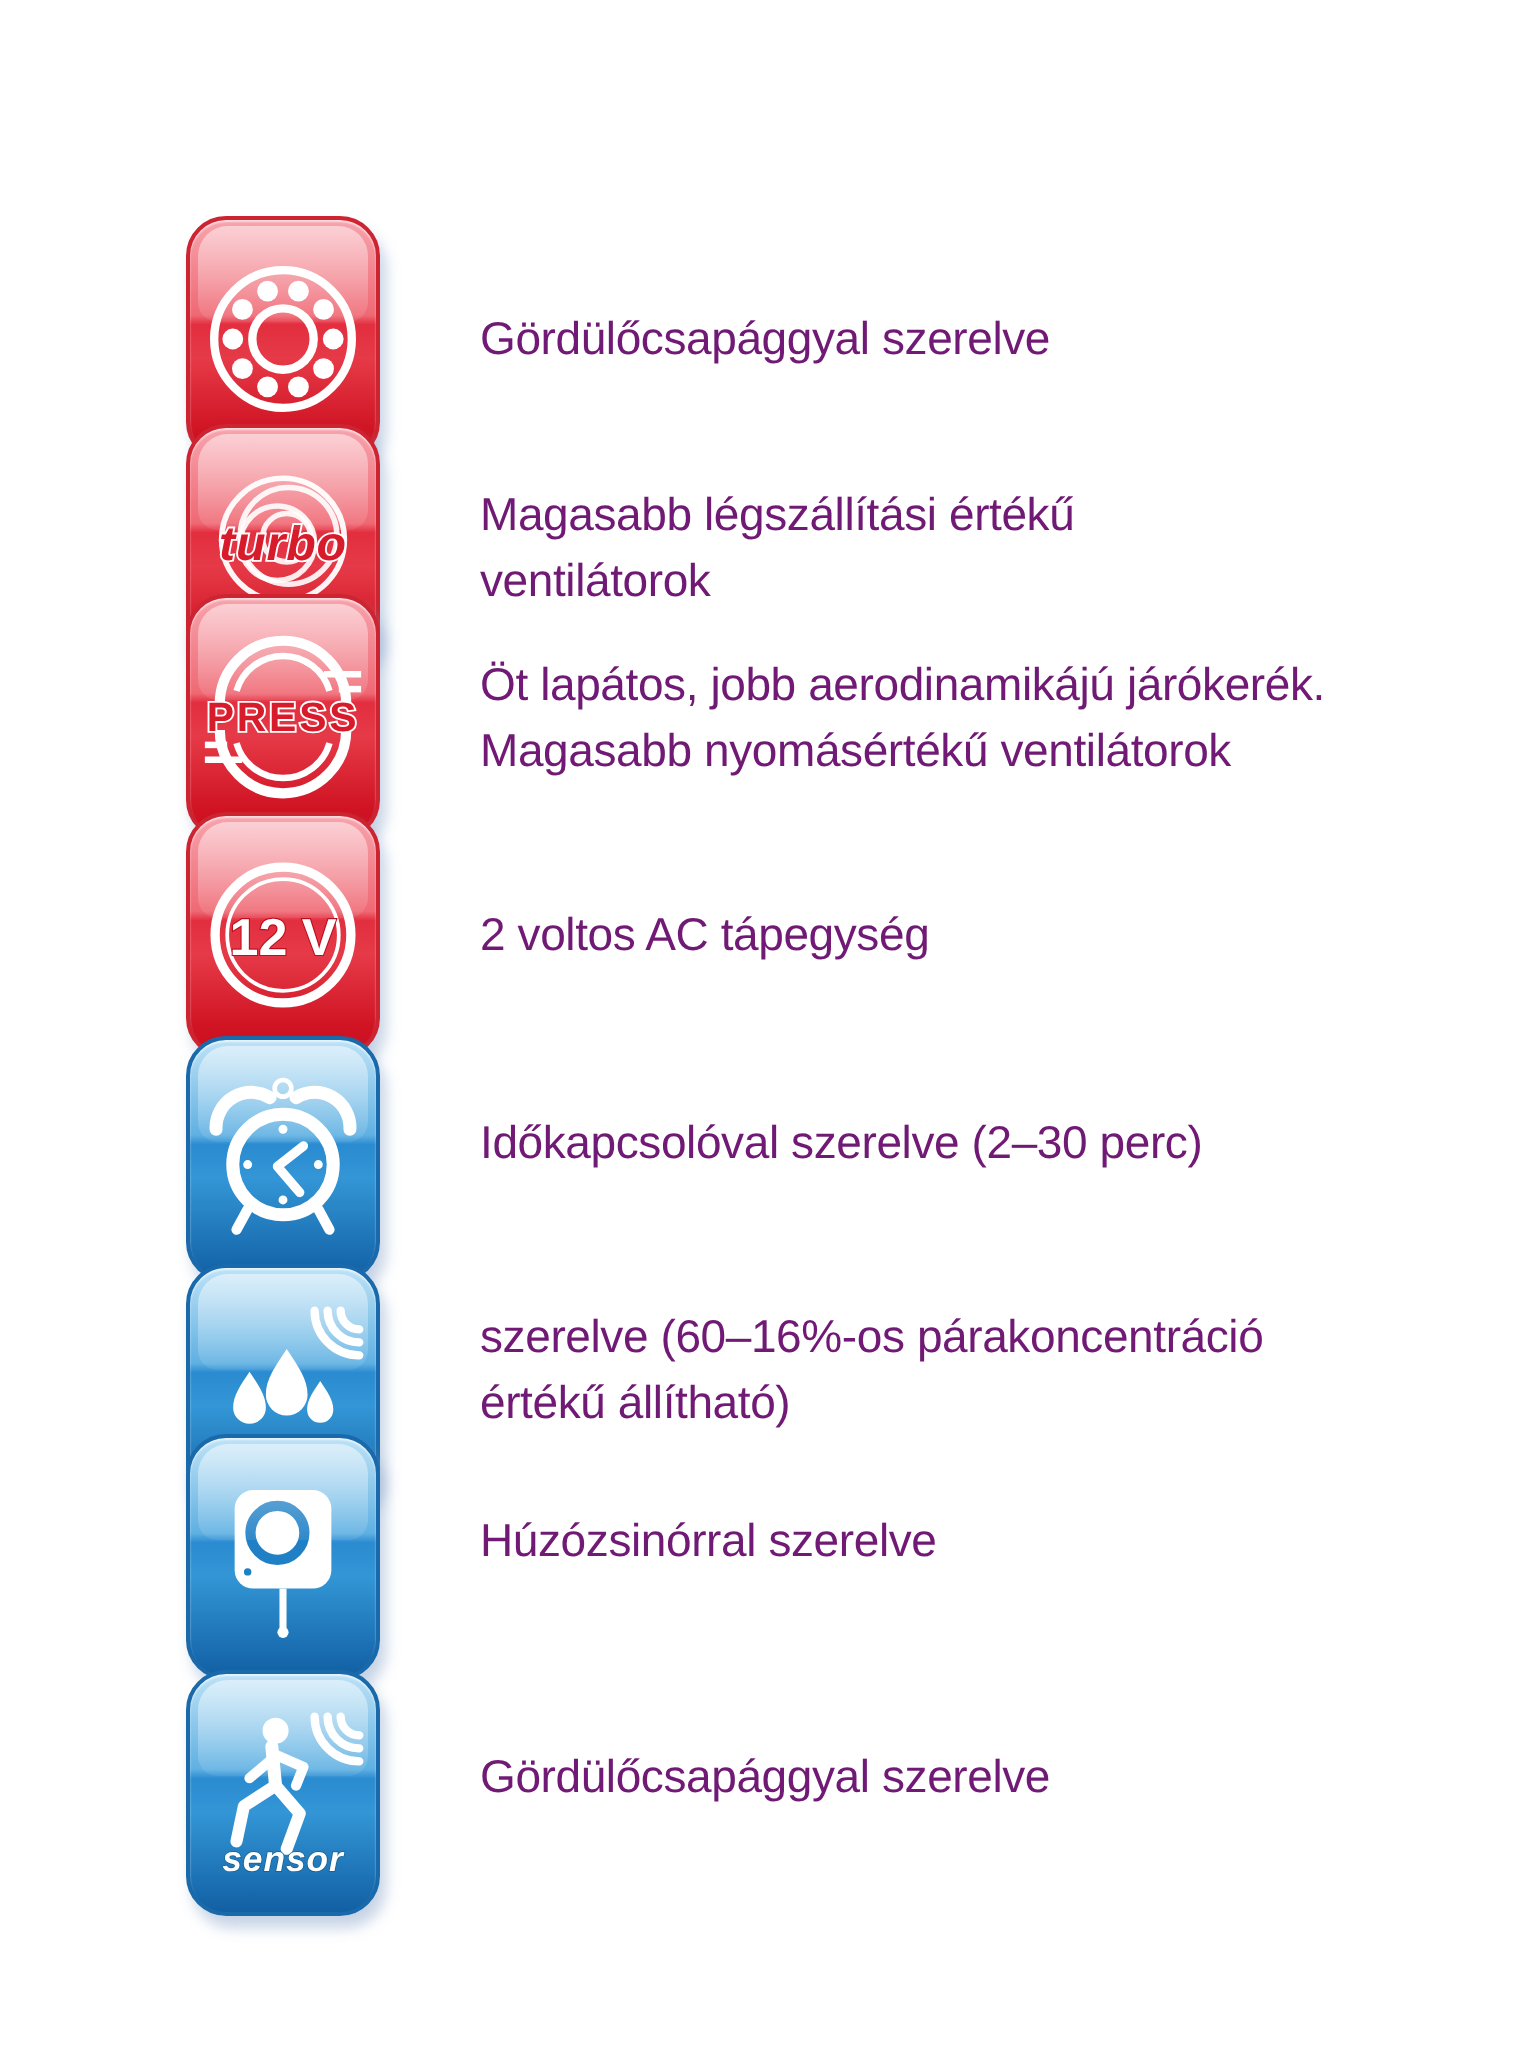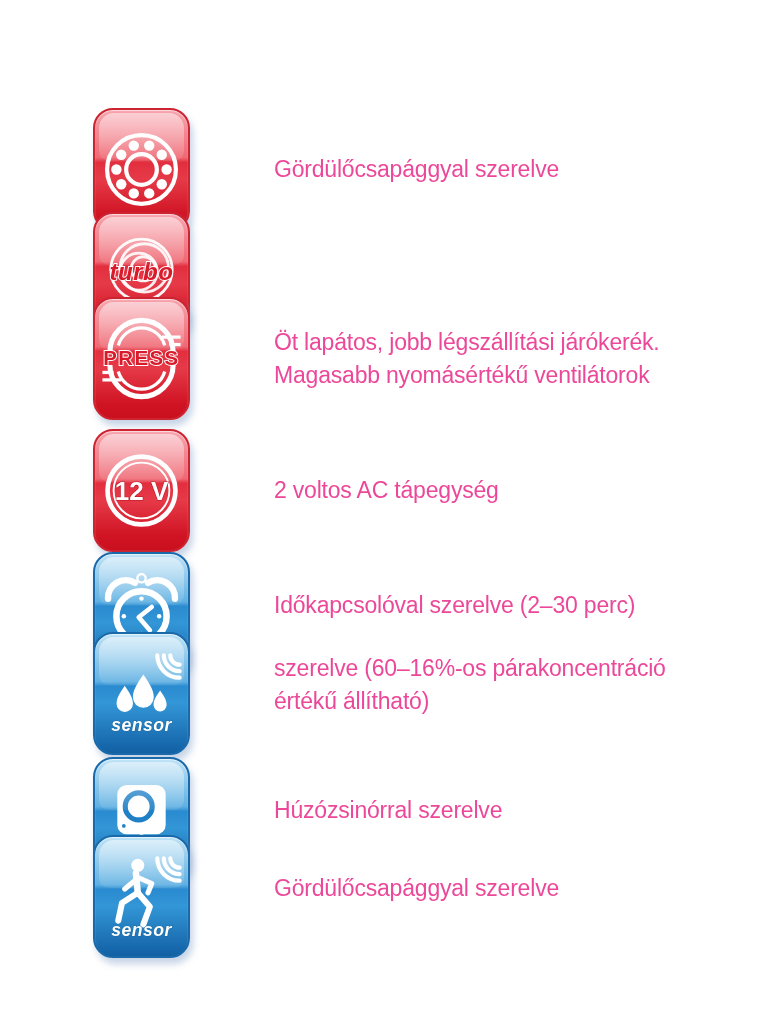--- a/index.html
+++ b/index.html
@@ -1,22 +1,22 @@
 <!DOCTYPE html>
 <html><head>
 <meta charset="utf-8">
 <style>
   html,body{margin:0;padding:0;background:#ffffff;}
   .page{
     position:relative;width:768px;height:1024px;background:#ffffff;
     overflow:hidden;font-family:"Liberation Sans",sans-serif;
   }
   .row{position:absolute;left:93px;display:flex;align-items:center;}
-  .r1{top:108px}.r2{top:212px}.r3{top:297px}.r4{top:429px}
-  .r5{top:535px}.r6{top:615px}.r7{top:740px}.r8{top:818px}
+  .r1{top:108px}.r2{top:212px}.r3{top:297px}.r4{top:406px}
+  .r5{top:501px}.r6{top:615px}.r7{top:700px}.r8{top:818px}
   .icon{
     position:relative;width:97px;height:123px;box-sizing:border-box;
     border-radius:20px;flex:0 0 auto;
   }
   .icon.red{
     background:linear-gradient(180deg,#f7a3ac 0%,#ef6974 40%,#e22e3e 44%,#e63a48 58%,#d01424 88%,#ca0f1f 100%);
     border:2px solid #cc2431;
     box-shadow:3px 6px 7px rgba(130,160,200,.45), inset 0 1px 1px rgba(255,255,255,.65);
   }
   .icon.blue{
@@ -26,21 +26,21 @@
     margin-top:17px;
   }
   .gloss{
     position:absolute;left:4px;right:4px;top:3px;height:40%;
     border-radius:15px 15px 10px 10px;
     background:linear-gradient(180deg,rgba(255,255,255,.50),rgba(255,255,255,.07));
     pointer-events:none;
   }
   .art{position:absolute;left:0;top:0;width:100%;height:100%;}
   .text{
-    margin-left:84px;color:#ec4899;
+    margin-left:50px;color:#701a75;
     font-size:23px;line-height:33px;letter-spacing:-0.2px;white-space:nowrap;
   }
   .badge-font{font-family:"Liberation Sans",sans-serif;}
 </style>
 </head>
 <body>
 
 <div class="page">
 
   <div class="row r1">
@@ -70,39 +70,43 @@
     <div class="icon red">
       <svg class="art" viewBox="0 0 100 100">
         <circle cx="50" cy="46" r="33" fill="none" stroke="#fff" stroke-width="3" opacity=".95"></circle>
         <circle cx="53" cy="44" r="26" fill="none" stroke="#fff" stroke-width="3" opacity=".9"></circle>
         <circle cx="47" cy="48" r="20" fill="none" stroke="#fff" stroke-width="3" opacity=".9"></circle>
         <circle cx="52" cy="45" r="13" fill="none" stroke="#fff" stroke-width="3" opacity=".9"></circle>
         <text class="badge-font" x="50" y="57" text-anchor="middle" font-size="26" font-style="italic" font-weight="bold" letter-spacing="0.5" fill="#d81b2b" stroke="#fff" stroke-width="2" paint-order="stroke">turbo</text>
       </svg>
       <div class="gloss"></div>
     </div>
+    <div class="text">
+      <div>Magasabb légszállítási értékű</div>
+      <div>ventilátorok</div>
+    </div>
   </div>
 
   <div class="row r3">
     <div class="icon red">
       <svg class="art" viewBox="0 0 100 100">
         <path d="M16,43 A34,34 0 0 1 84,43" fill="none" stroke="#fff" stroke-width="5.5"></path>
         <path d="M25,36 A26,26 0 0 1 75,36" fill="none" stroke="#fff" stroke-width="3.5"></path>
         <path d="M72,27 h20" stroke="#fff" stroke-width="3.5"></path>
         <path d="M80,35 h12" stroke="#fff" stroke-width="3.5"></path>
         <path d="M84,57 A34,34 0 0 1 16,57" fill="none" stroke="#fff" stroke-width="5.5"></path>
         <path d="M75,64 A26,26 0 0 1 25,64" fill="none" stroke="#fff" stroke-width="3.5"></path>
         <path d="M8,73 h20" stroke="#fff" stroke-width="3.5"></path>
         <path d="M8,65 h12" stroke="#fff" stroke-width="3.5"></path>
         <text class="badge-font" x="50" y="57.5" text-anchor="middle" font-size="22" font-weight="bold" letter-spacing="1.5" fill="#d81b2b" stroke="#fff" stroke-width="2" paint-order="stroke">PRESS</text>
       </svg>
       <div class="gloss"></div>
     </div>
     <div class="text">
-      <div>Öt lapátos, jobb légszállítási járókerék.</div>
+      <div>Öt lapátos, jobb aerodinamikájú járókerék.</div>
       <div>Magasabb nyomásértékű ventilátorok</div>
     </div>
   </div>
 
   <div class="row r4">
     <div class="icon red">
       <svg class="art" viewBox="0 0 100 100">
         <circle cx="50" cy="50" r="36.5" fill="none" stroke="#fff" stroke-width="5"></circle>
         <circle cx="50" cy="50" r="30" fill="none" stroke="#fff" stroke-width="2"></circle>
         <text class="badge-font" x="50" y="60.5" text-anchor="middle" font-size="28" font-weight="bold" fill="#fff" stroke="#bb0f1e" stroke-width="1.2" paint-order="stroke">12 V</text>

